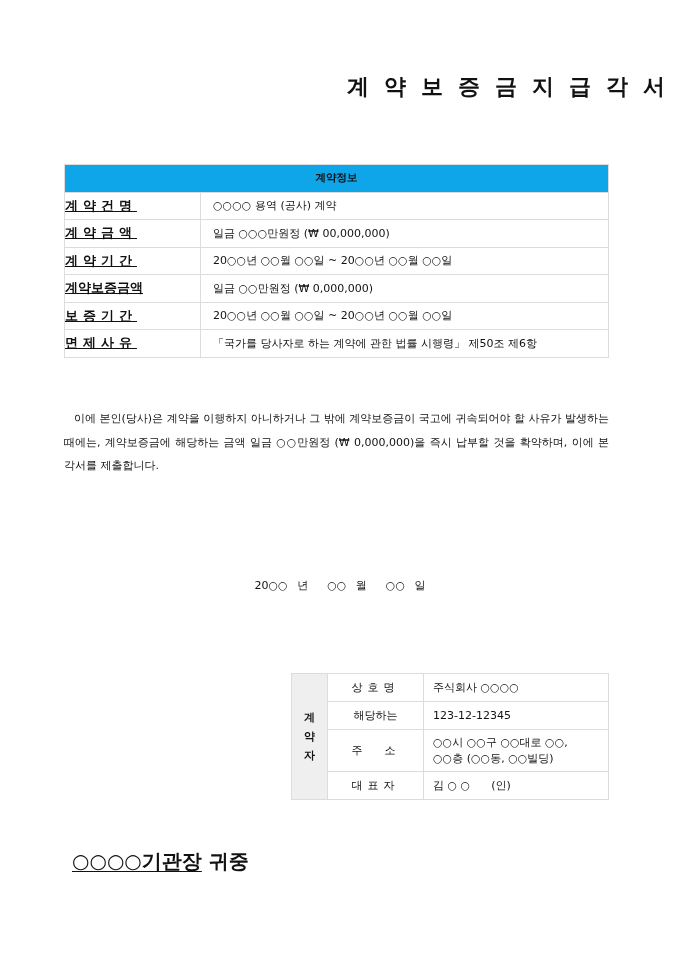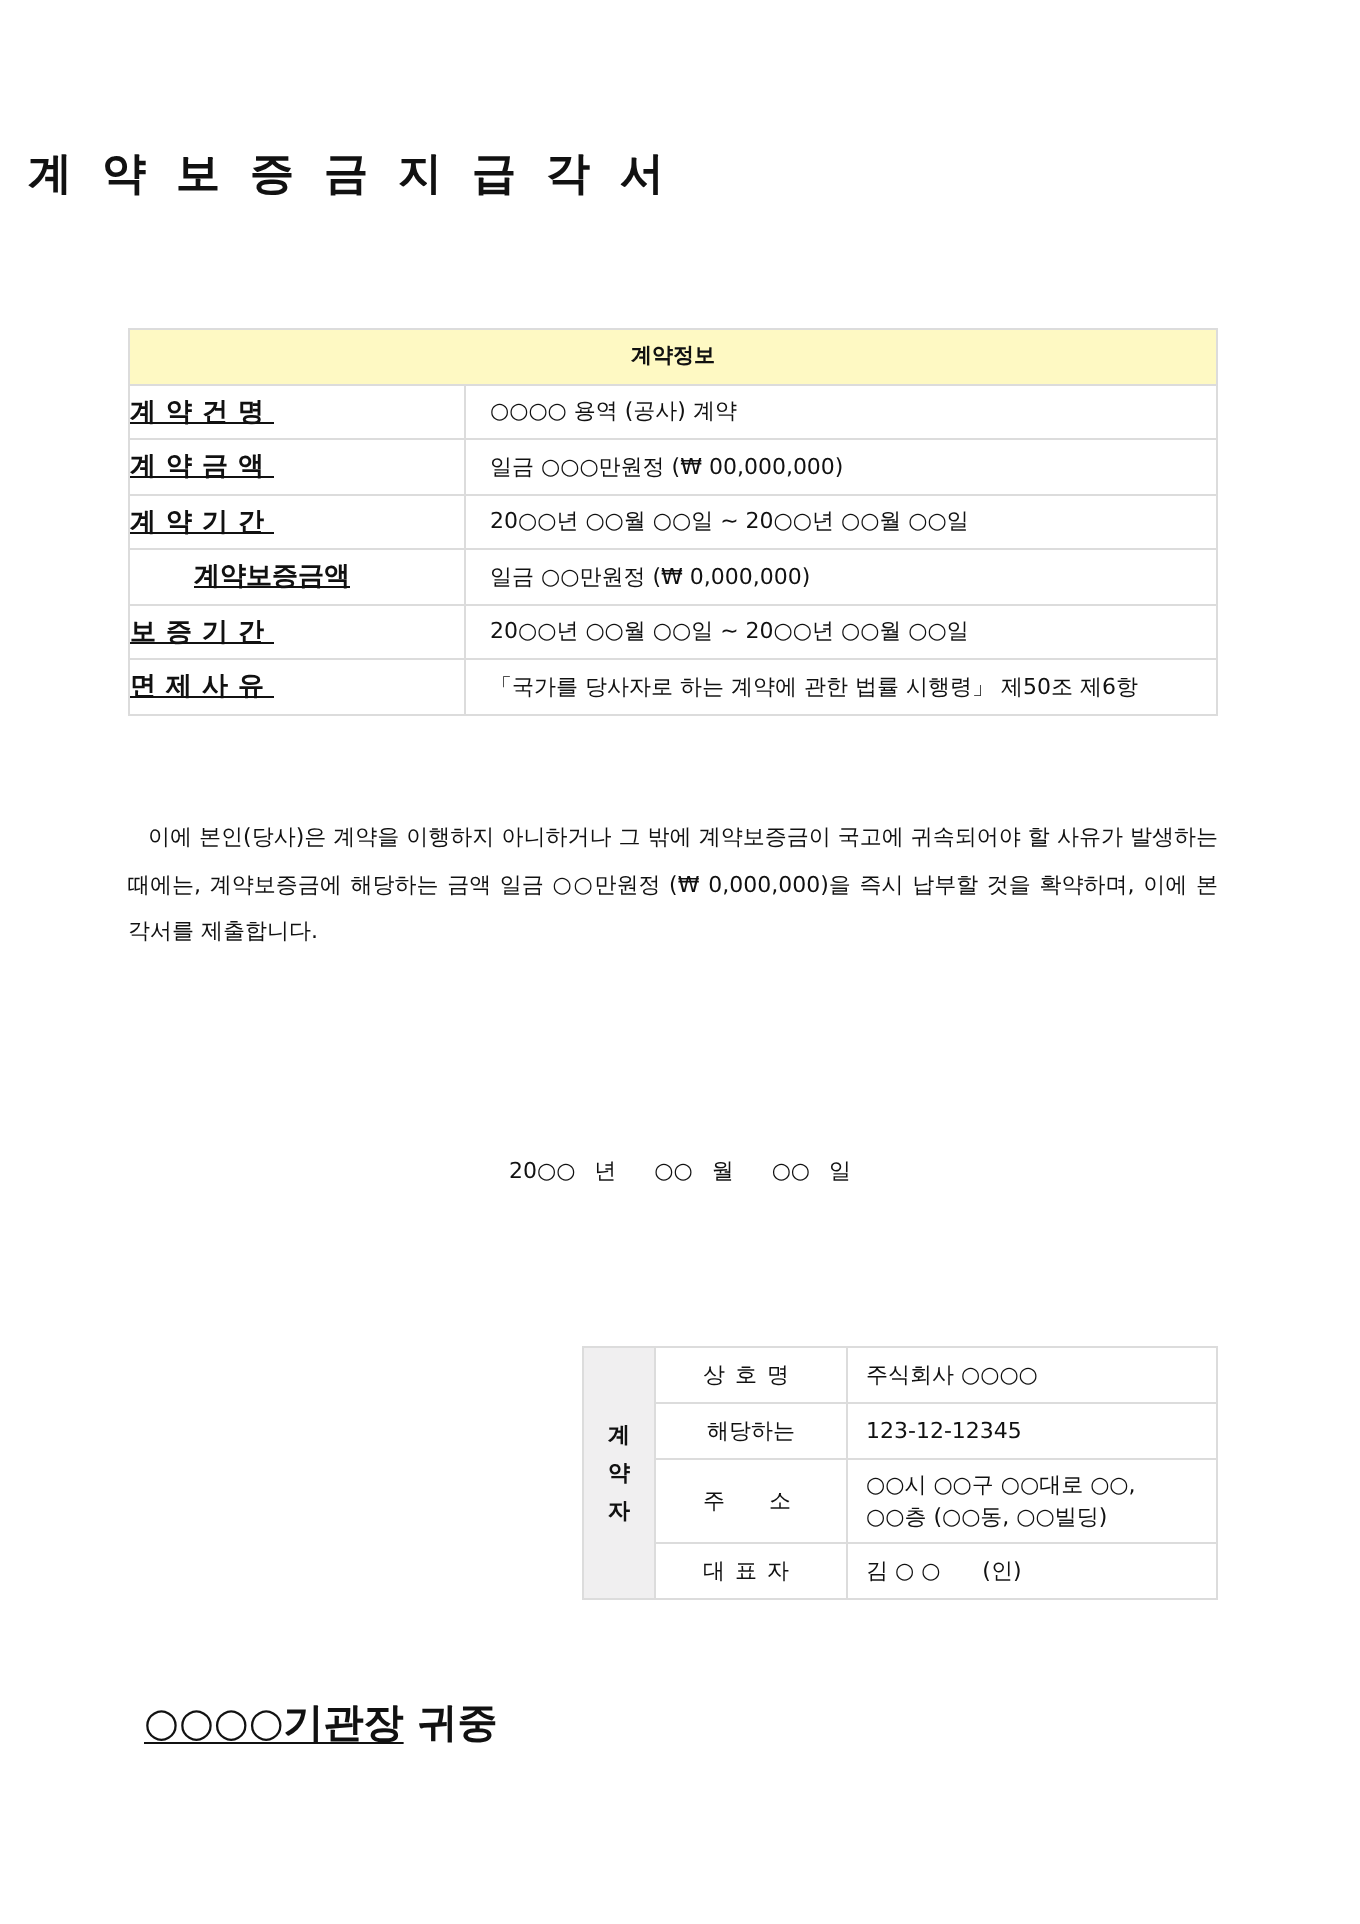--- a/index.html
+++ b/index.html
@@ -2,37 +2,37 @@
 <html><head>
 <meta charset="utf-8">
 <style>
   html, body { margin: 0; padding: 0; background: #ffffff; }
   body {
     width: 680px; height: 962px; position: relative; overflow: hidden;
     font-family: "DejaVu Sans", "Liberation Sans", sans-serif;
     color: #111111;
   }
   .title {
-    position: absolute; top: 72px; left: 0; width: 680px; text-align: left;
+    position: absolute; top: 72px; left: 0; width: 680px; text-align: right;
     font-size: 22px; font-weight: bold; letter-spacing: 15px; padding-left: 14px;
     box-sizing: border-box;
   }
   table { border-collapse: collapse; }
   .info-table {
     position: absolute; left: 64px; top: 164px; width: 545px;
     font-size: 11px;
   }
   .info-table td, .info-table th { border: 1px solid #dcdcdc; height: 26.5px; padding: 0; }
   .info-table th.head {
-    background: #fef9c3; font-weight: bold; text-align: center; font-size: 10.5px;
+    background: #0ea5e9; font-weight: bold; text-align: center; font-size: 10.5px;
   }
   .info-table td.label {
     width: 135px; text-align: left; font-weight: bold; font-size: 13px; letter-spacing: 5px; text-decoration: underline;
   }
-  .info-table td.label.tight { letter-spacing: 0px; padding-left: 32px; }
+  .info-table td.label.tight { letter-spacing: 0px; }
   .info-table td.value { padding-left: 12px; font-size: 11px; }
 
   .body-text {
     position: absolute; left: 64px; top: 407px; width: 545px;
     font-size: 11px; line-height: 23.5px; text-align: justify;
   }
   .body-text p { margin: 0; text-indent: 10px; }
 
   .date {
     position: absolute; top: 578px; left: 0; width: 680px; text-align: center;

